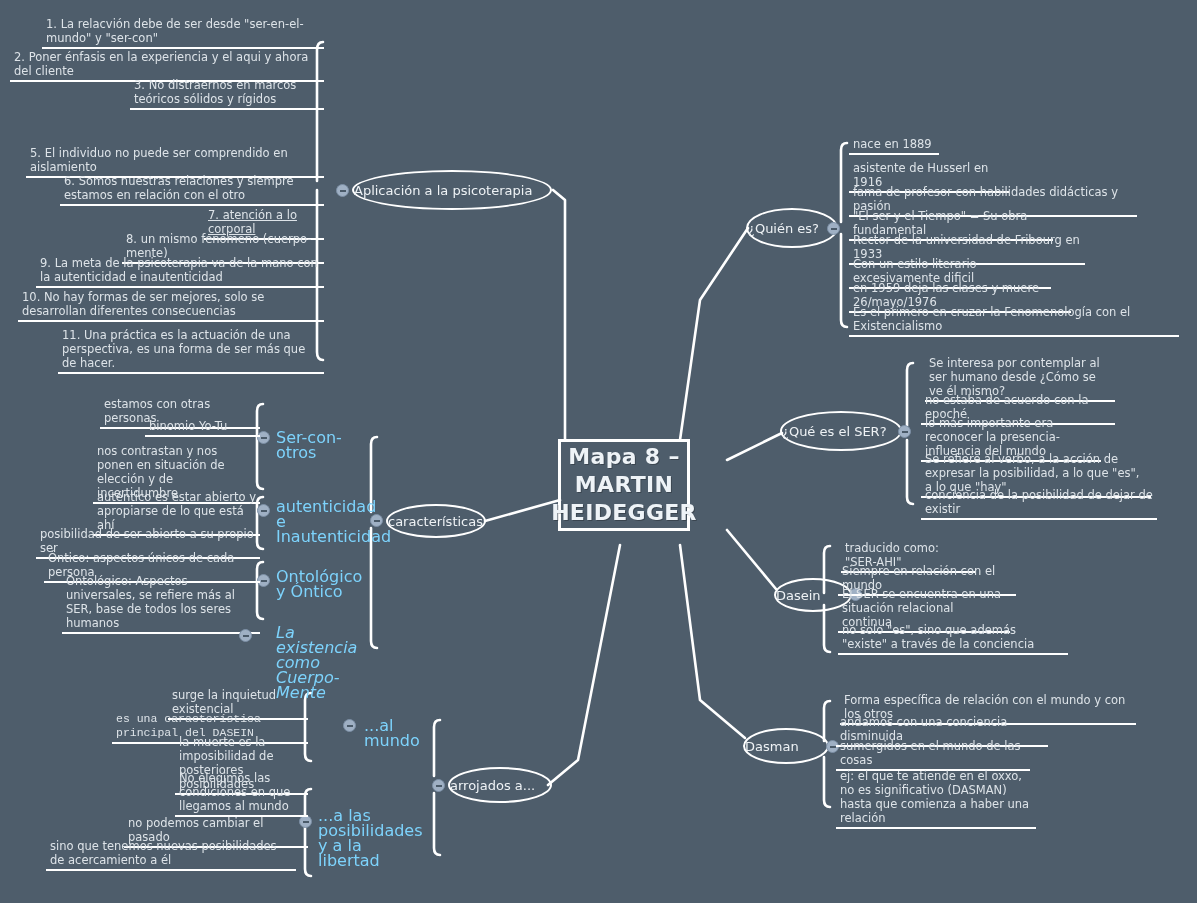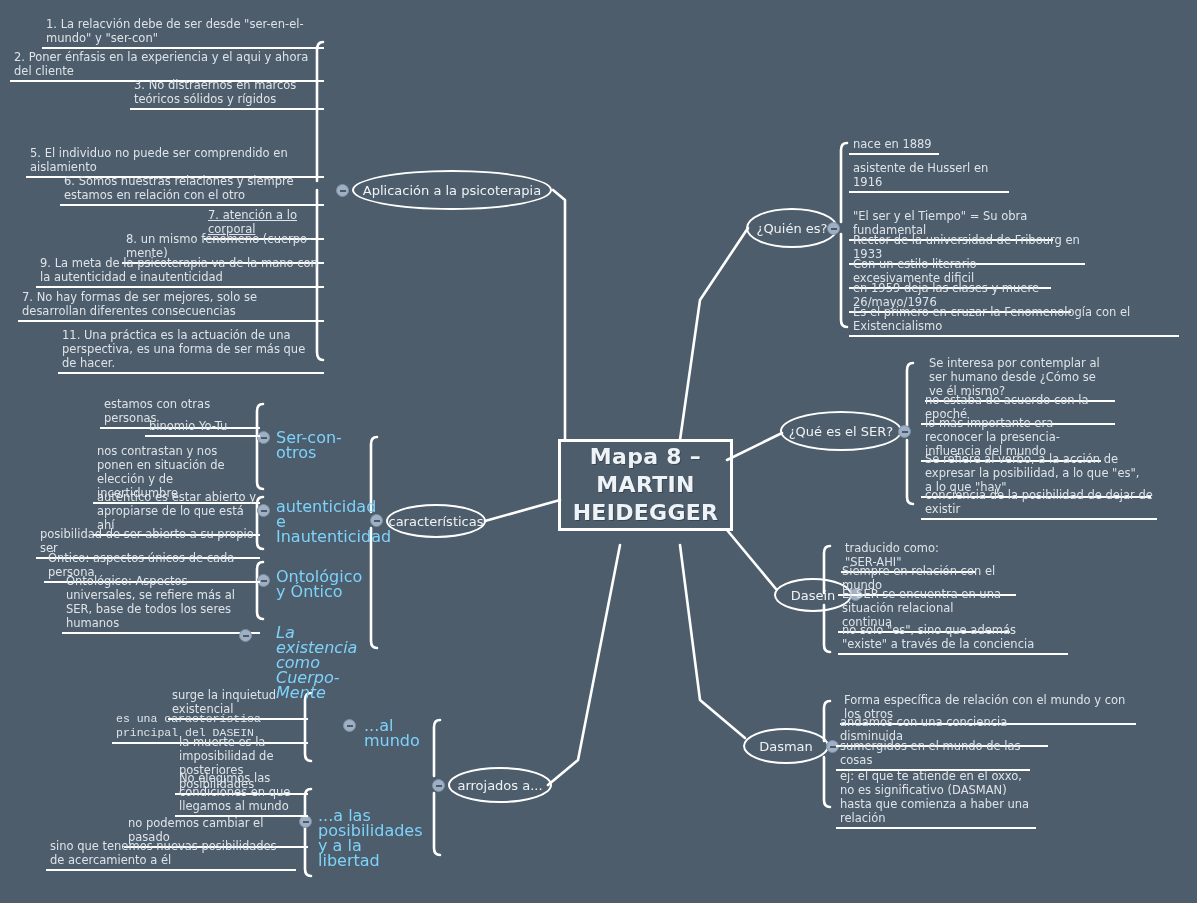--- a/index.html
+++ b/index.html
@@ -34,21 +34,21 @@
     font-size:16px;
     line-height:15px;
     color:#7dd3fc;
   }
 
   
   .oval{
     position:absolute;
     border:2.6px solid #ffffff;
     border-radius:50%;
-    display:flex;align-items:center;justify-content:center;
+    display:flex;align-items:center;
     color:#eef2f5;
     font-size:13px;
     box-sizing:border-box;
     text-align:center;
   }
 
   
   #center{
     position:absolute;
     border:3px solid #ffffff;
@@ -121,38 +121,38 @@
       <path d="M830,546 Q824,546 824,553 L824,593 M824,605 L824,645 Q824,652 830,652"></path>
 
       <path d="M776,589 L727,530"></path>
 
       <path d="M830,701 Q824,701 824,708 L824,741 M824,757 L824,800 Q824,807 830,807"></path>
 
       <path d="M745,738 L700,700 L680,545"></path>
     </g>
   </svg>
 
-  <div id="center" style="left:558px;top:439px;width:175px;height:92px;">
+  <div id="center" style="left:558px;top:439px;width:132px;height:92px;">
     <span>Mapa 8 – MARTIN HEIDEGGER</span>
   </div>
 
   <div class="oval" style="left:352px;top:170px;width:200px;height:40px;">
     <span>Aplicación a la psicoterapia</span>
   </div>
   <div class="dot" style="left:336px;top:184px;"></div>
 
   <div class="leaf l" style="left:42px;top:16px;width:282px;">1. La relacvión debe de ser desde "ser-en-el-mundo" y "ser-con"</div>
   <div class="leaf l" style="left:10px;top:49px;width:314px;">2. Poner énfasis en la experiencia y el aqui y ahora del cliente</div>
   <div class="leaf l" style="left:130px;top:77px;width:194px;">3. No distraernos en marcos teóricos sólidos y rígidos</div>
   <div class="leaf l" style="left:26px;top:145px;width:298px;">5. El individuo no puede ser comprendido en aislamiento</div>
   <div class="leaf l" style="left:60px;top:173px;width:264px;">6. Somos nuestras relaciones y siempre estamos en relación con el otro</div>
   <div class="leaf l" style="left:204px;top:207px;width:120px;text-decoration:underline;">7. atención a lo corporal</div>
   <div class="leaf l" style="left:122px;top:231px;width:202px;">8. un mismo fenómeno (cuerpo-mente)</div>
   <div class="leaf l" style="left:36px;top:255px;width:288px;">9. La meta de la psicoterapia va de la mano con la autenticidad e inautenticidad</div>
-  <div class="leaf l" style="left:18px;top:289px;width:306px;">7. No hay formas de ser mejores, solo se desarrollan diferentes consecuencias</div>
+  <div class="leaf l" style="left:18px;top:289px;width:306px;">10. No hay formas de ser mejores, solo se desarrollan diferentes consecuencias</div>
   <div class="leaf l" style="left:58px;top:327px;width:266px;">11. Una práctica es la actuación de una perspectiva, es una forma de ser más que de hacer.</div>
 
   <div class="oval" style="left:386px;top:504px;width:100px;height:34px;">
     <span>características</span>
   </div>
   <div class="dot" style="left:370px;top:514px;"></div>
 
   <div class="blabel" style="left:276px;top:430px;width:100px;">Ser-con-otros</div>
   <div class="dot" style="left:257px;top:431px;"></div>
   <div class="leaf l" style="left:100px;top:396px;width:160px;">estamos con otras personas</div>
@@ -189,20 +189,21 @@
   <div class="leaf l" style="left:124px;top:815px;width:184px;">no podemos cambiar el pasado</div>
   <div class="leaf l" style="left:46px;top:838px;width:250px;">sino que tenemos nuevas posibilidades de acercamiento a él</div>
 
   <div class="oval" style="left:746px;top:208px;width:92px;height:40px;">
     <span>¿Quién es?</span>
   </div>
   <div class="dot" style="left:827px;top:222px;"></div>
 
   <div class="leaf r" style="left:849px;top:136px;width:90px;">nace en 1889</div>
   <div class="leaf r" style="left:849px;top:160px;width:160px;">asistente de Husserl en 1916</div>
+  <div class="leaf r" style="left:849px;top:184px;width:288px;">fama de profesor con habilidades didácticas y pasión</div>
   <div class="leaf r" style="left:849px;top:208px;width:204px;">"El ser y el Tiempo" = Su obra fundamental</div>
   <div class="leaf r" style="left:849px;top:232px;width:236px;">Rector de la universidad de Fribourg en 1933</div>
   <div class="leaf r" style="left:849px;top:256px;width:202px;">Con un estilo literario excesivamente dificil</div>
   <div class="leaf r" style="left:849px;top:280px;width:222px;">en 1959 deja las clases y muere 26/mayo/1976</div>
   <div class="leaf r" style="left:849px;top:304px;width:330px;">Es el primero en cruzar la Fenomenología con el Existencialismo</div>
 
   <div class="oval" style="left:780px;top:411px;width:122px;height:40px;">
     <span>¿Qué es el SER?</span>
   </div>
   <div class="dot" style="left:898px;top:425px;"></div>

